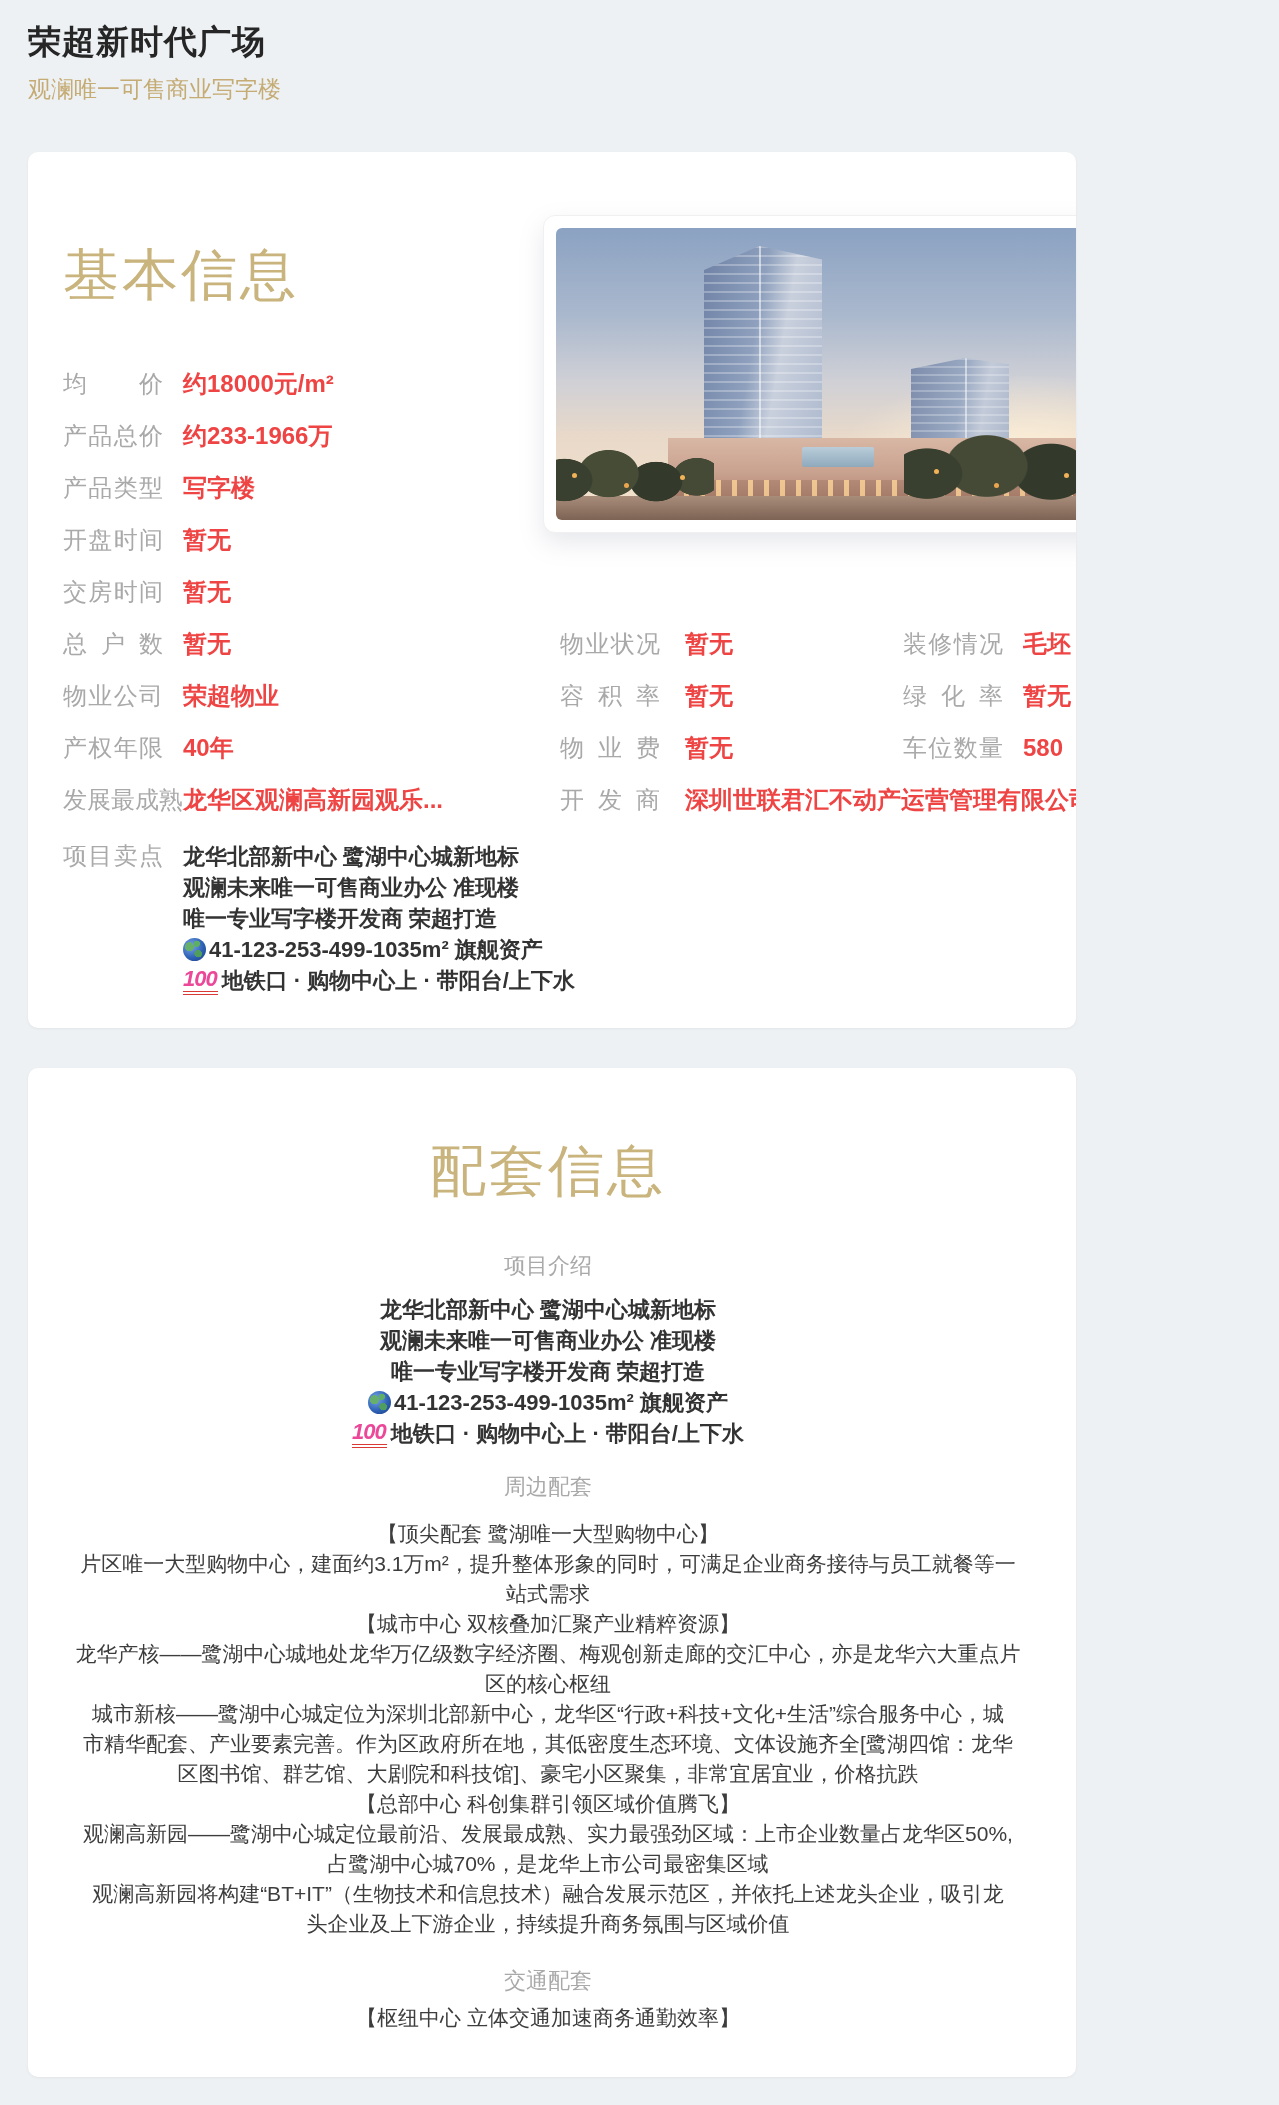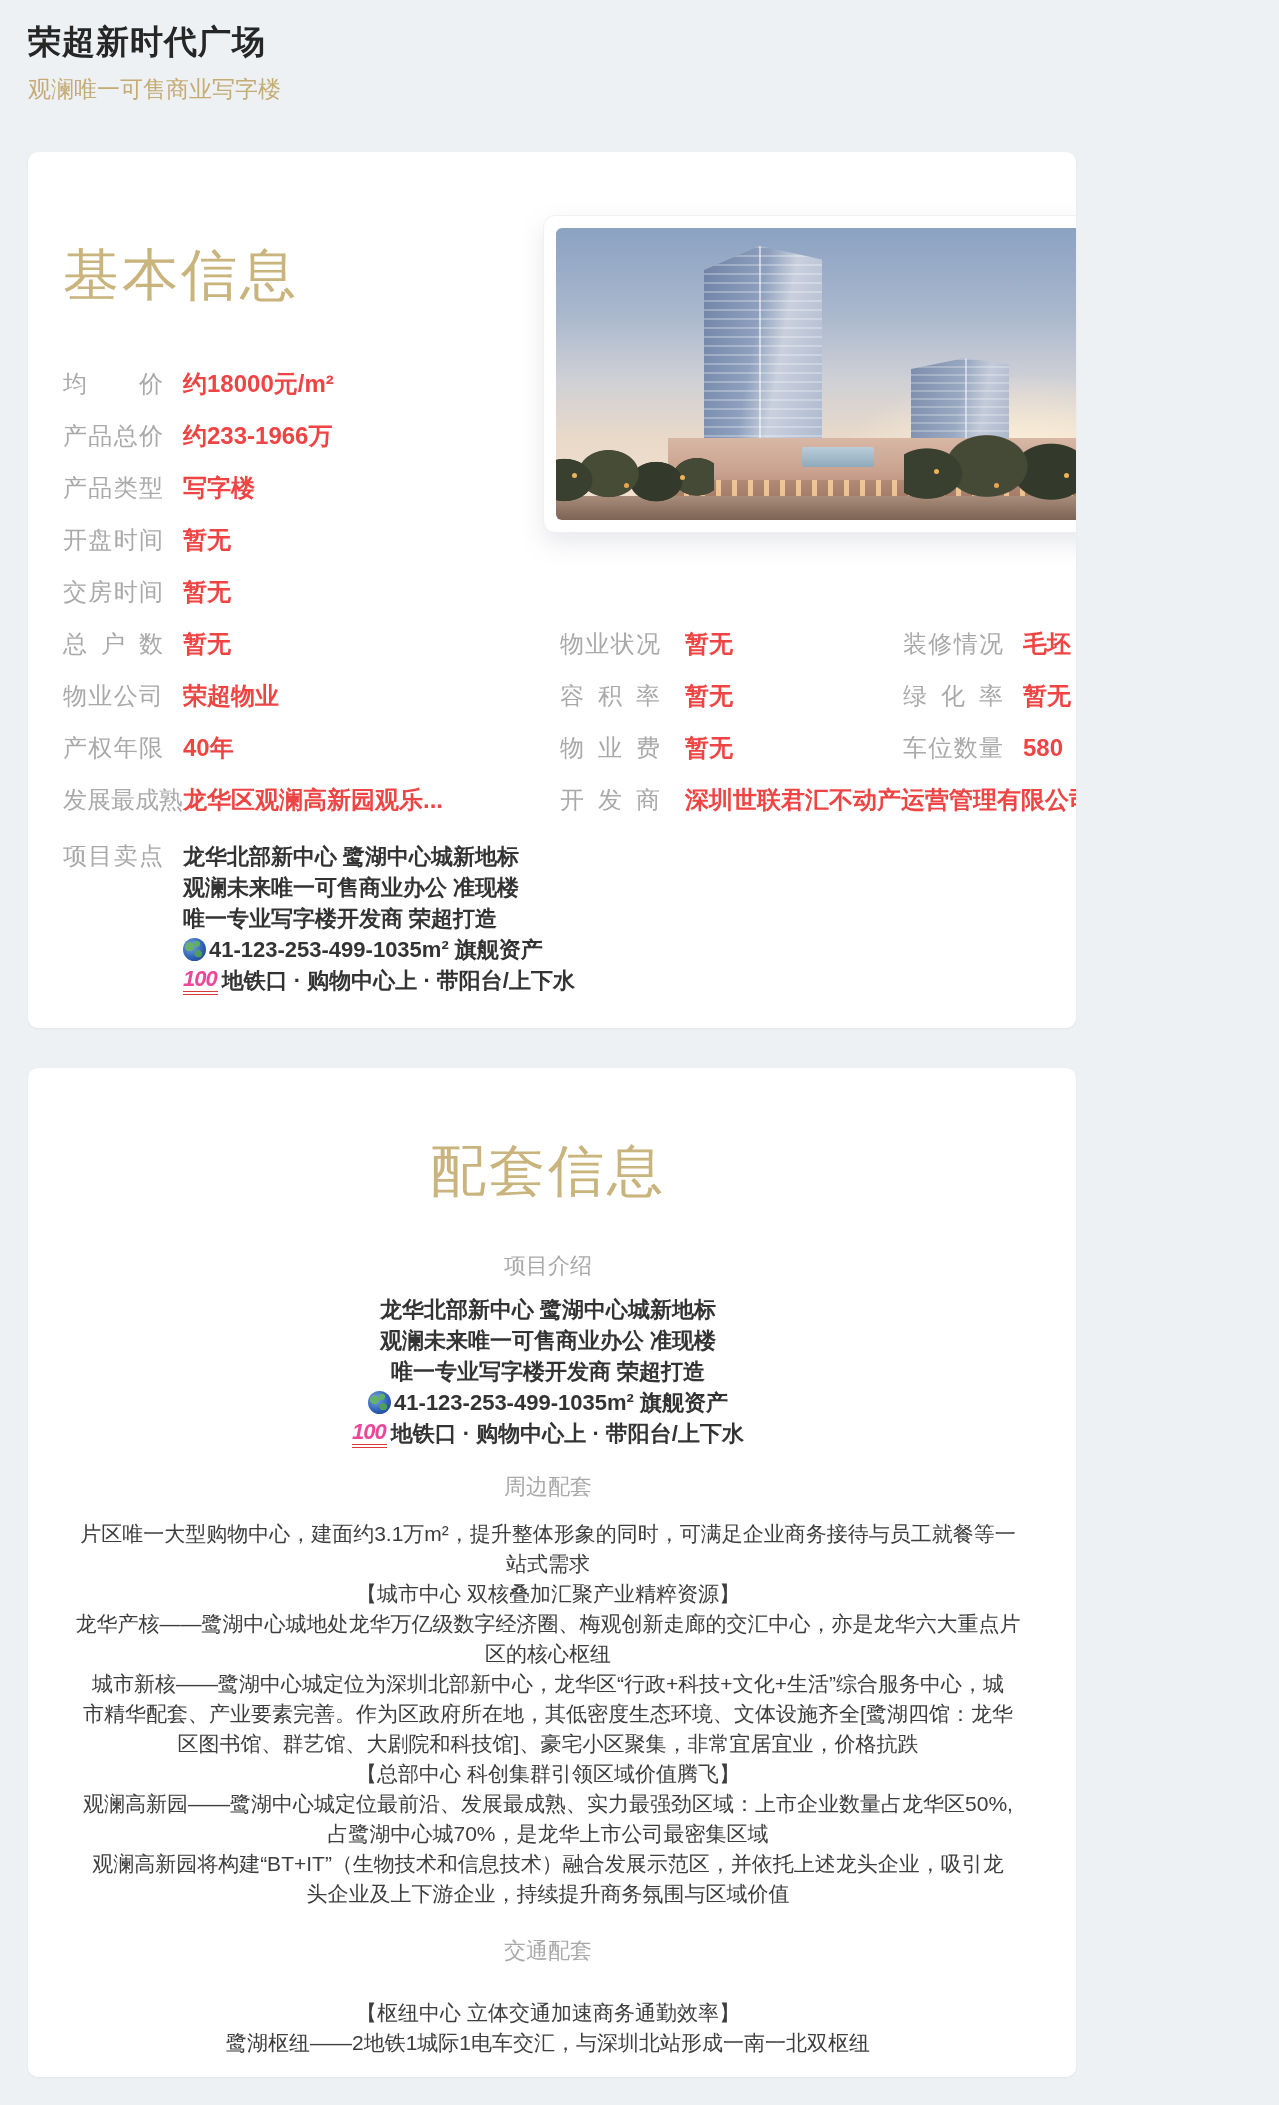--- a/index.html
+++ b/index.html
@@ -91,21 +91,21 @@
 
   
   .sec-label{font-size:22px;line-height:26px;color:#a9a9a9;}
   .sec-label.first{margin-top:51px;}
   .sec-label.mid{margin-top:25px;}
   .sec-label.last{margin-top:29px;}
   .intro-lines{margin-top:15px;}
   .intro-lines .pline{font-size:22px;line-height:31px;}
   .body-lines{margin-top:19px;}
   .bline{font-size:21px;line-height:30px;color:#3d3d3d;font-weight:500;white-space:nowrap;}
-  .tr-lines{margin-top:34px;}
+  .tr-lines{margin-top:9px;}
 
   
   .icon-globe{display:inline-block;width:23px;height:23px;border-radius:50%;margin-right:3px;vertical-align:-4px;
     background:
       radial-gradient(circle at 28% 38%,#67b06b 0 20%,rgba(0,0,0,0) 21%),
       radial-gradient(circle at 60% 25%,#5fae66 0 14%,rgba(0,0,0,0) 15%),
       radial-gradient(circle at 66% 68%,#4f9e5d 0 17%,rgba(0,0,0,0) 18%),
       radial-gradient(circle at 35% 35%,#7aa7e8,#2f62b5 55%,#1b3f8a 95%);}
   .icon-100{display:inline-block;color:#ec4899;font-weight:800;font-style:italic;
     font-size:22px;line-height:1;letter-spacing:-1px;border-bottom:4px double #d93a35;
@@ -211,33 +211,33 @@
   <div class="intro-lines">
     <div class="pline">龙华北部新中心 鹭湖中心城新地标</div>
     <div class="pline">观澜未来唯一可售商业办公 准现楼</div>
     <div class="pline">唯一专业写字楼开发商 荣超打造</div>
     <div class="pline"><span class="icon-globe"></span><span>41-123-253-499-1035m² 旗舰资产</span></div>
     <div class="pline"><span class="icon-100">100</span><span>地铁口 · 购物中心上 · 带阳台/上下水</span></div>
   </div>
 
   <div class="sec-label mid">周边配套</div>
   <div class="body-lines">
+    <div class="bline">【顶尖配套 鹭湖唯一大型购物中心】</div>
     <div class="bline">片区唯一大型购物中心，建面约3.1万m²，提升整体形象的同时，可满足企业商务接待与员工就餐等一</div>
     <div class="bline">站式需求</div>
     <div class="bline">【城市中心 双核叠加汇聚产业精粹资源】</div>
     <div class="bline">龙华产核——鹭湖中心城地处龙华万亿级数字经济圈、梅观创新走廊的交汇中心，亦是龙华六大重点片</div>
     <div class="bline">区的核心枢纽</div>
     <div class="bline">城市新核——鹭湖中心城定位为深圳北部新中心，龙华区“行政+科技+文化+生活”综合服务中心，城</div>
     <div class="bline">市精华配套、产业要素完善。作为区政府所在地，其低密度生态环境、文体设施齐全[鹭湖四馆：龙华</div>
     <div class="bline">区图书馆、群艺馆、大剧院和科技馆]、豪宅小区聚集，非常宜居宜业，价格抗跌</div>
     <div class="bline">【总部中心 科创集群引领区域价值腾飞】</div>
     <div class="bline">观澜高新园——鹭湖中心城定位最前沿、发展最成熟、实力最强劲区域：上市企业数量占龙华区50%,</div>
     <div class="bline">占鹭湖中心城70%，是龙华上市公司最密集区域</div>
     <div class="bline">观澜高新园将构建“BT+IT”（生物技术和信息技术）融合发展示范区，并依托上述龙头企业，吸引龙</div>
     <div class="bline">头企业及上下游企业，持续提升商务氛围与区域价值</div>
   </div>
 
   <div class="sec-label last">交通配套</div>
   <div class="body-lines tr-lines">
     <div class="bline">【枢纽中心 立体交通加速商务通勤效率】</div>
-    <div class="bline">鹭湖枢纽——2地铁1城际1电车交汇，与深圳北站形成一南一北双枢纽</div>
   </div>
 </section>
 
 </body></html>

